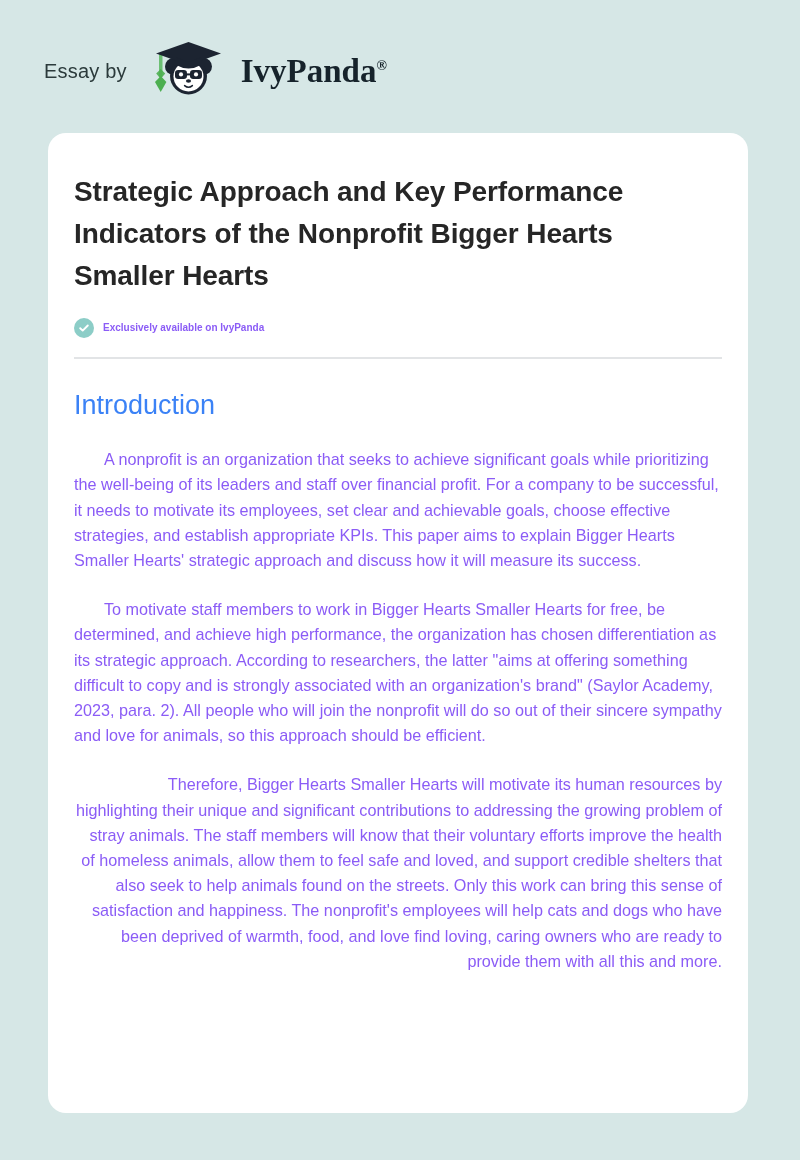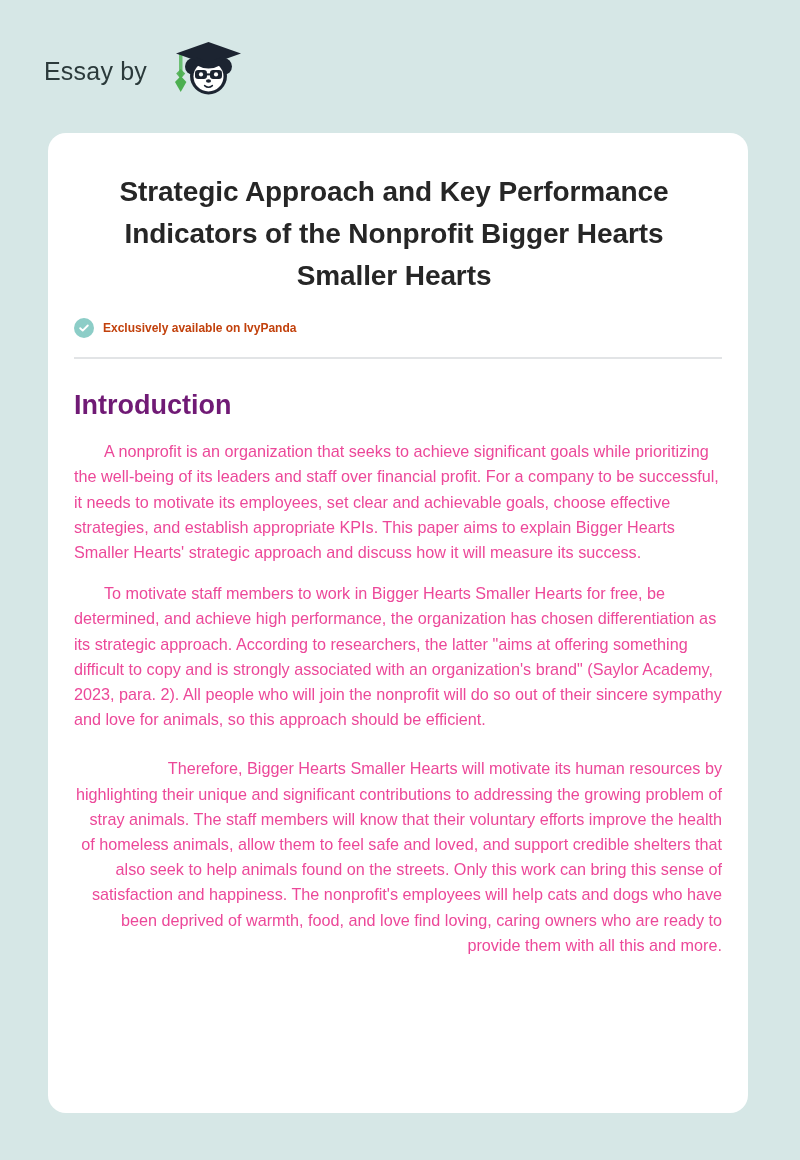--- a/index.html
+++ b/index.html
@@ -19,21 +19,21 @@
   .brand-header {
     position: absolute;
     left: 44px;
     top: 40px;
     height: 62px;
     display: flex;
     align-items: center;
     gap: 0px;
   }
   .brand-essay-by {
-    font-size: 25px;
+    font-size: 20px;
     color: #2b3a3b;
     letter-spacing: .2px;
     font-weight: 400;
     line-height: 1;
     white-space: nowrap;
   }
   .brand-logo-mark {
     position: relative;
     width: 96px;
     height: 62px;
@@ -75,68 +75,67 @@
   }
 
   .doc-title {
     font-size: 28px;
     font-weight: bold;
     color: #262626;
     line-height: 1.5;
     margin: 0;
     letter-spacing: -0.1px;
     width: 640px;
-    text-align: center;
   }
 
   .exclusive-row {
     display: flex;
     align-items: center;
     gap: 9px;
     margin-top: 21px;
   }
   .check-badge {
     width: 20px;
     height: 20px;
     border-radius: 50%;
     background: #8ccdc7;
     display: flex;
     align-items: center;
     justify-content: center;
     flex: 0 0 auto;
   }
   .check-badge svg { display: block; }
   .exclusive-text {
-    font-size: 12px;
+    font-size: 10px;
     font-weight: bold;
-    color: #c2410c;
+    color: #8b5cf6;
     line-height: 1;
   }
 
   .divider {
     margin-top: 19px;
     height: 2px;
     background: #e2e4e6;
     width: 648px;
   }
 
   .section-heading {
     font-size: 27px;
-    font-weight: bold;
-    color: #701a75;
+    font-weight: normal;
+    color: #3b82f6;
     margin: 29px 0 0 0;
     line-height: 1.3;
   }
   .section-heading.tight { margin-top: 25px; }
 
   .body-para {
     font-size: 16.2px;
-    color: #ec4899;
+    color: #8b5cf6;
     line-height: 25.2px;
-    margin: 16px 0 0 0;
+    margin: 24px 0 0 0;
     text-indent: 30px;
     width: 648px;
   }
   .body-para.follow { margin-top: 24px; text-align: right; }
 </style>
 </head>
 <body>
 
 <div class="brand-header">
   <span class="brand-essay-by">Essay by</span>
@@ -169,20 +168,23 @@
         <path d="M43.6 45.6 q3.9 3.4 7.8 0" stroke="#1c2431" stroke-width="1.5" fill="none" stroke-linecap="round"></path>
       </g>
 
       <g fill="#1c2431">
         <path d="M47.5 2 L80 13.5 L47.5 25 L15 13.5 Z"></path>
         <path d="M35 17.5 L35 25 q12.5 7 25 0 L60 17.5 L47.5 22 Z"></path>
       </g>
     </svg>
   </span>
 
+  <span class="brand-wordmark">
+    <span>IvyPanda</span><span class="brand-reg">®</span>
+  </span>
 </div>
 
 <div class="doc-card">
   <div class="doc-inner">
 
     <h1 class="doc-title">Strategic Approach and Key Performance Indicators of the Nonprofit Bigger Hearts Smaller Hearts</h1>
 
     <div class="exclusive-row">
       <span class="check-badge">
         <svg width="12" height="12" viewBox="0 0 12 12" aria-hidden="true">

